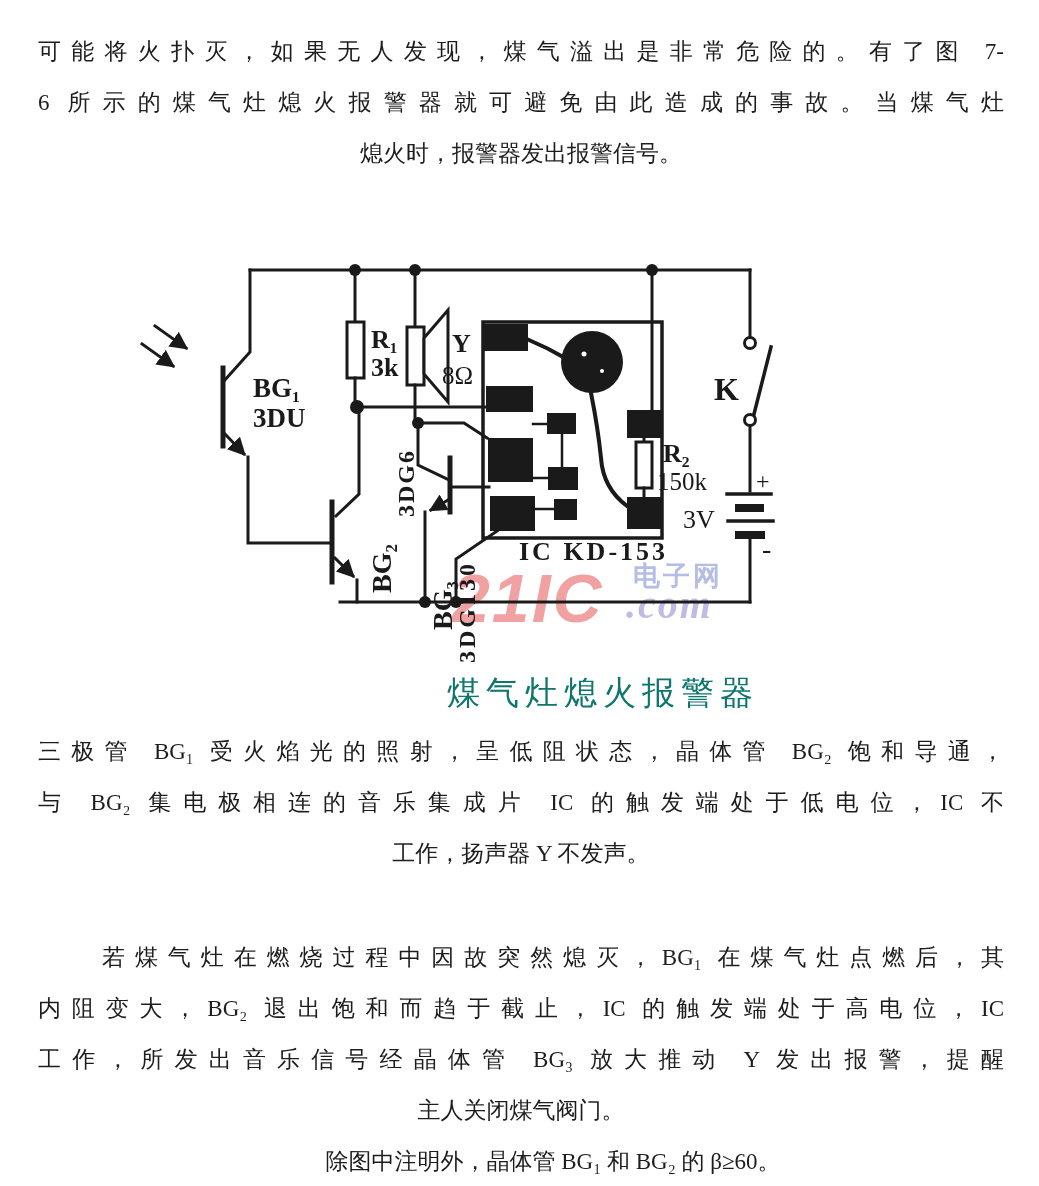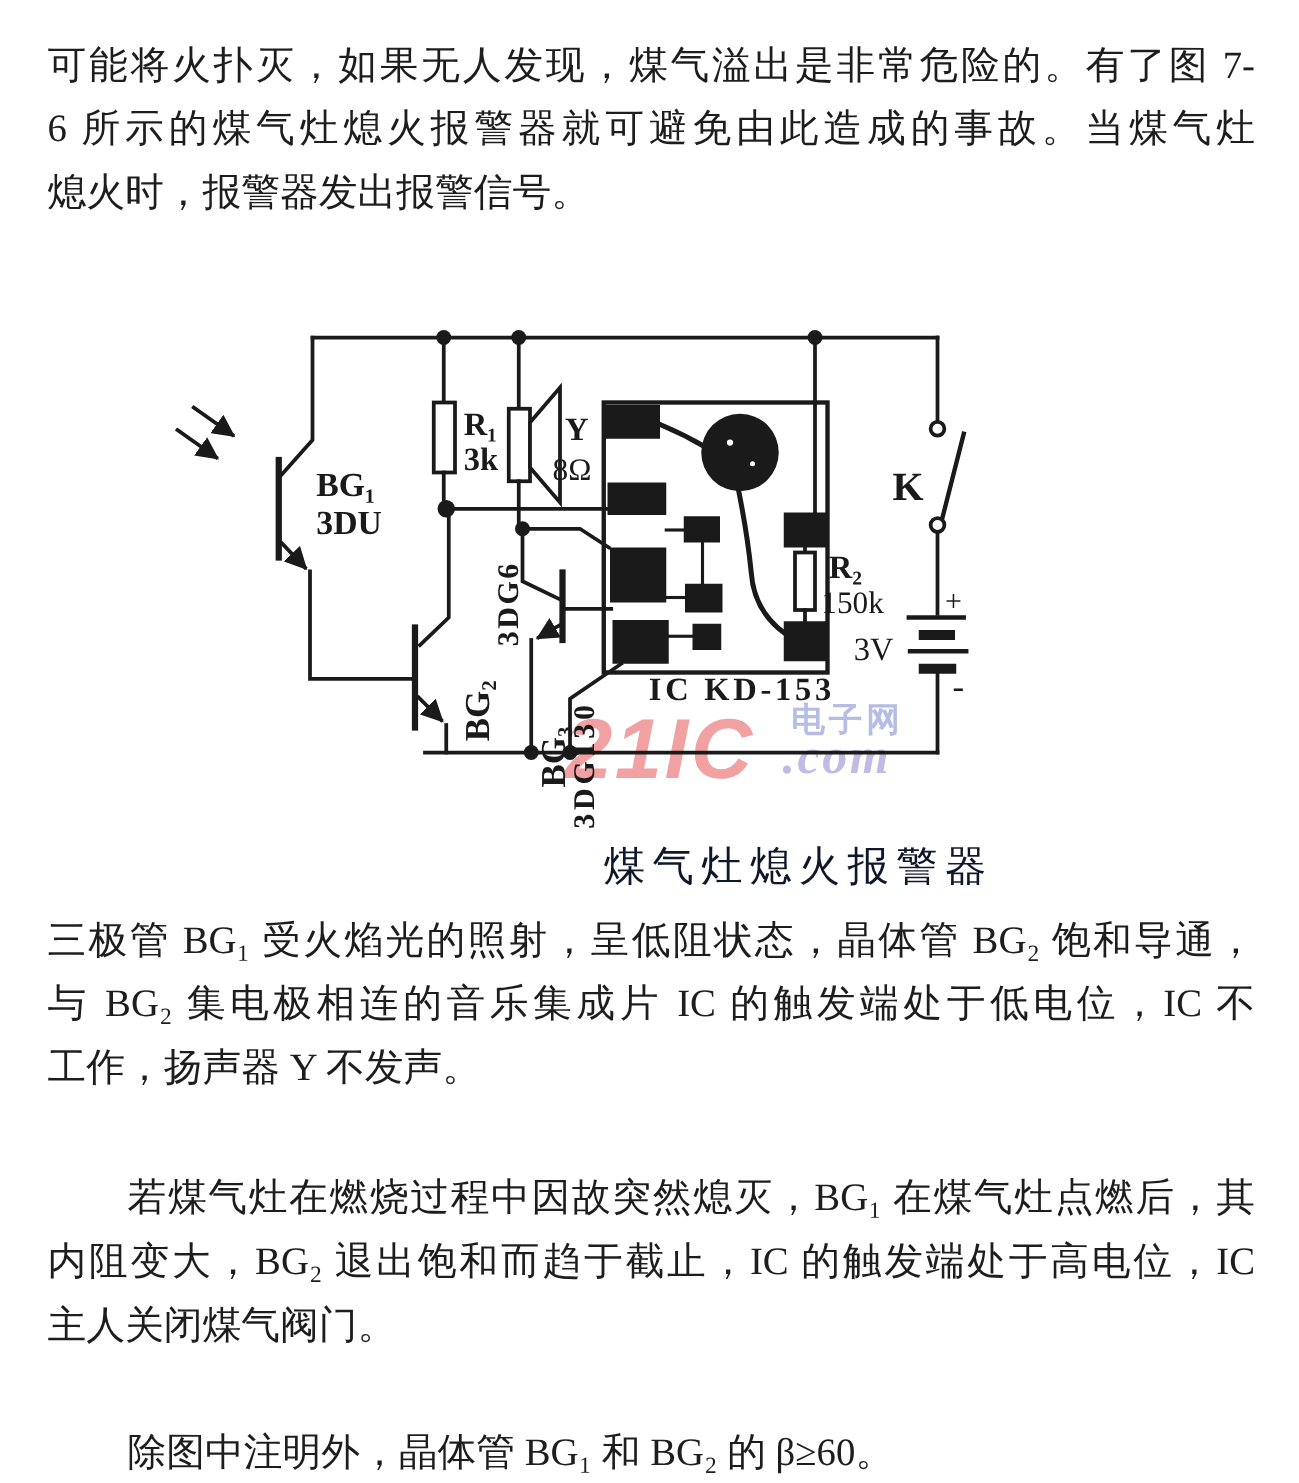--- a/index.html
+++ b/index.html
@@ -3,28 +3,28 @@
 <meta charset="utf-8">
 <style>
   html,body{margin:0;padding:0;}
   body{
     width:1039px;height:1186px;position:relative;background:#ffffff;
     font-family:"Liberation Serif","DejaVu Serif",serif;color:#1c1c1c;
     overflow:hidden;
   }
   .para{position:absolute;left:38px;width:966px;box-sizing:border-box;}
   .tline{
-    font-size:31px;line-height:51px;height:51px;overflow:hidden;
+    font-size:23px;line-height:51px;height:51px;overflow:hidden;
     text-align:justify;text-align-last:justify;color:#1d1d1d;
   }
-  .tline.last{text-align:left;text-align-last:auto;font-family:Liberation Serif, serif;}
+  .tline.last{text-align:center;text-align-last:auto;font-family:Liberation Serif, serif;}
   .tline.indent{padding-left:64px;}
   .caption{
     position:absolute;left:447px;top:671px;font-size:33px;letter-spacing:6px;
-    color:#0f172a;white-space:nowrap;margin-left:36px;
+    color:#0f766e;white-space:nowrap;
   }
   svg{position:absolute;left:0;top:0;}
   .sch-label{font-family:"Liberation Serif","DejaVu Serif",serif;font-weight:bold;fill:#1a1a1a;}
   .sch-plain{font-family:"Liberation Serif","DejaVu Serif",serif;fill:#1a1a1a;}
   .wm-brand{font-family:"Liberation Sans","DejaVu Sans",sans-serif;font-weight:bold;font-style:italic;}
   .wm-cn{font-family:"DejaVu Sans",sans-serif;font-weight:bold;}
   .wm-com{font-family:"Liberation Serif","DejaVu Serif",serif;font-style:italic;font-weight:bold;}
 </style>
 </head>
 <body>
@@ -173,18 +173,19 @@
 
 <div class="para" style="top:726px;">
   <div class="tline">三极管 BG₁ 受火焰光的照射，呈低阻状态，晶体管 BG₂ 饱和导通，</div>
   <div class="tline">与 BG₂ 集电极相连的音乐集成片 IC 的触发端处于低电位，IC 不</div>
   <div class="tline last">工作，扬声器 Y 不发声。</div>
 </div>
 
 <div class="para" style="top:932px;">
   <div class="tline indent">若煤气灶在燃烧过程中因故突然熄灭，BG₁ 在煤气灶点燃后，其</div>
   <div class="tline">内阻变大，BG₂ 退出饱和而趋于截止，IC 的触发端处于高电位，IC</div>
+  <div class="tline">工作，所发出音乐信号经晶体管 BG₃ 放大推动 Y 发出报警，提醒</div>
   <div class="tline last">主人关闭煤气阀门。</div>
 </div>
 
 <div class="para" style="top:1136px;">
   <div class="tline indent last">除图中注明外，晶体管 BG₁ 和 BG₂ 的 β≥60。</div>
 </div>
 
 </body></html>

